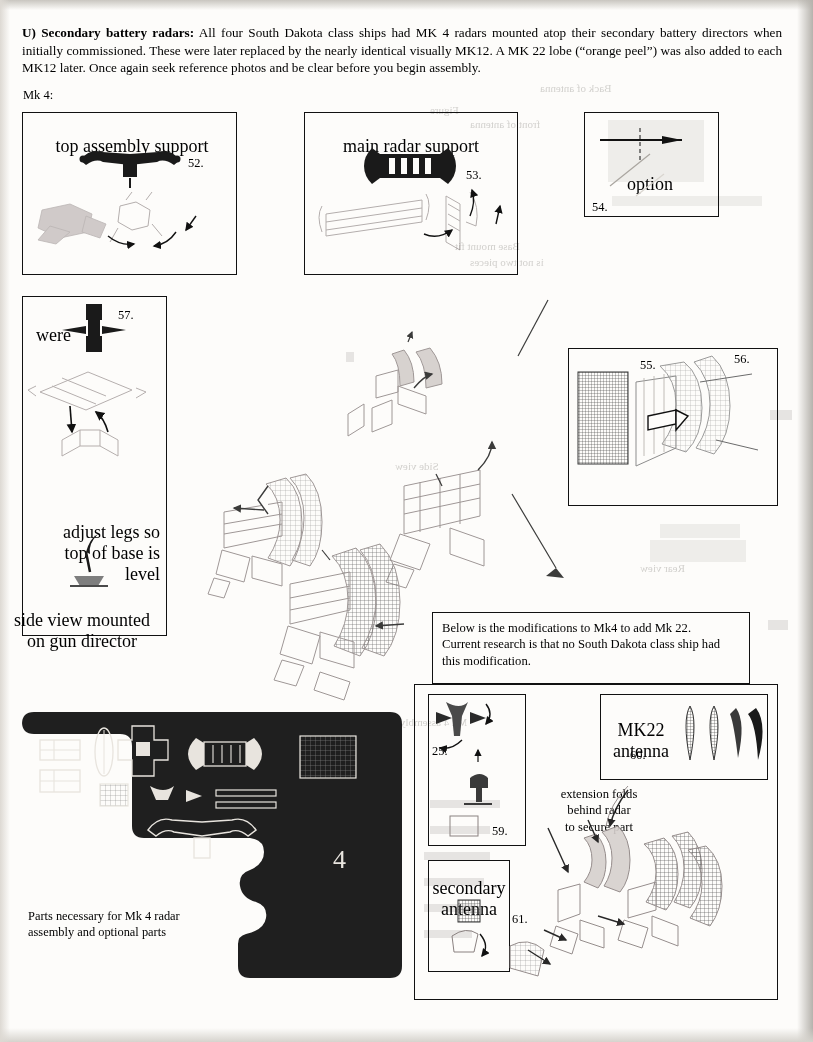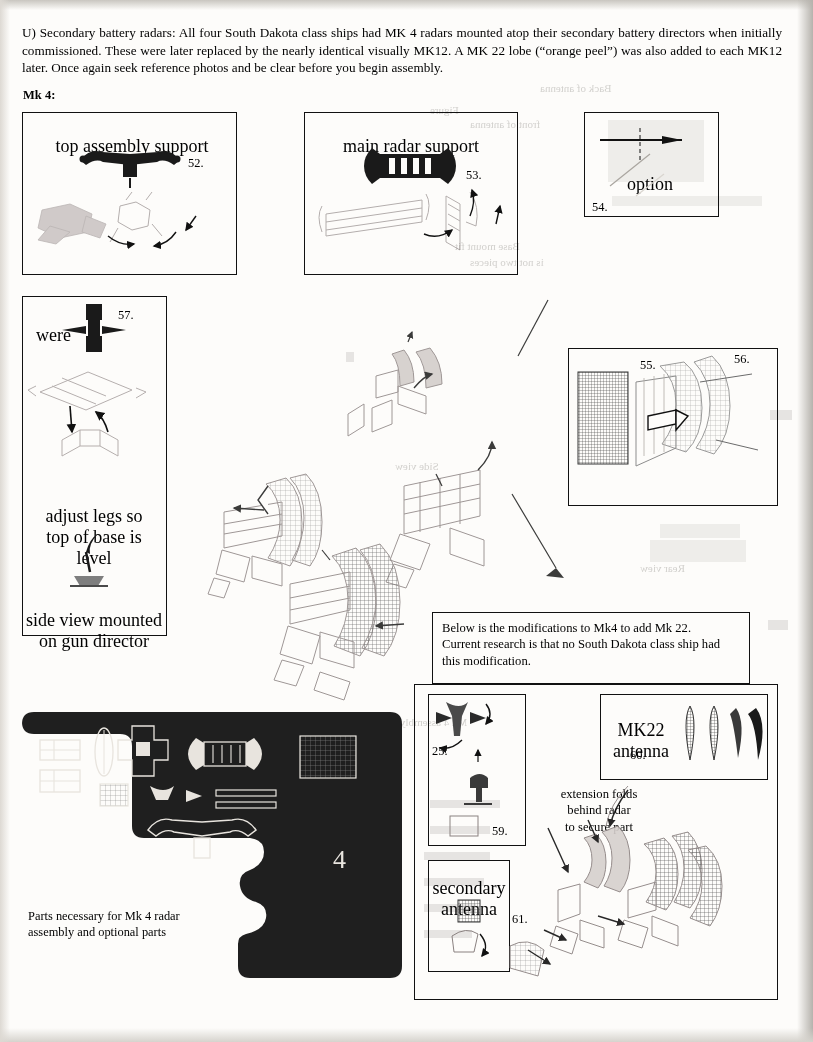--- a/index.html
+++ b/index.html
@@ -67,27 +67,26 @@
   
   #intro {
     position: absolute;
     left: 22px;
     top: 24px;
     width: 760px;
     font-size: 13.2px;
     line-height: 1.33;
     text-align: justify;
   }
-  #intro b { font-weight: normal; margin-top: 36px; }
+  #intro b { font-weight: bold; margin-top: 36px; }
 
   #mk4-label {
     position:absolute;
     left: 23px; top: 88px;
     font-size: 12.5px;
-    font-weight: bold;
   }
 
   
   .box {
     position: absolute;
     border: 1.3px solid #111;
     background: transparent;
     box-sizing: border-box;
   }
   .cap {
@@ -159,23 +158,23 @@
   <div class="cap" style="left:336px; top:124px; width:150px;">main radar support</div>
   <div class="num" style="left:466px; top:168px;">53.</div>
 
   <div class="box" style="left:584px; top:112px; width:135px; height:105px;"></div>
   <div class="cap" style="left:600px; top:162px; width:100px;">option</div>
   <div class="num" style="left:592px; top:200px;">54.</div>
 
   <div class="box" style="left:22px; top:296px; width:145px; height:340px;"></div>
   <div class="cap" style="left:36px; top:313px; width:40px; text-align:left;">were</div>
   <div class="num" style="left:118px; top:308px;">57.</div>
-  <div class="cap" style="left:28px; top:494px; width:132px;">adjust legs so
+  <div class="cap" style="left:28px; top:510px; width:132px;text-align:right;">adjust legs so
 top of base is level</div>
-  <div class="cap" style="left:24px; top:598px; width:140px;">side view mounted
+  <div class="cap" style="left:12px; top:598px; width:140px;">side view mounted
 on gun director</div>
 
   <div class="box" style="left:568px; top:348px; width:210px; height:158px;"></div>
   <div class="num" style="left:640px; top:358px;">55.</div>
   <div class="num" style="left:734px; top:352px;">56.</div>
 
   <div class="box" style="left:432px; top:612px; width:318px; height:72px;"></div>
   <div class="note" style="left:442px; top:620px; width:306px;">Below is the modifications to Mk4 to add Mk 22.
 Current research is that no South Dakota class ship had
 this modification.</div>

